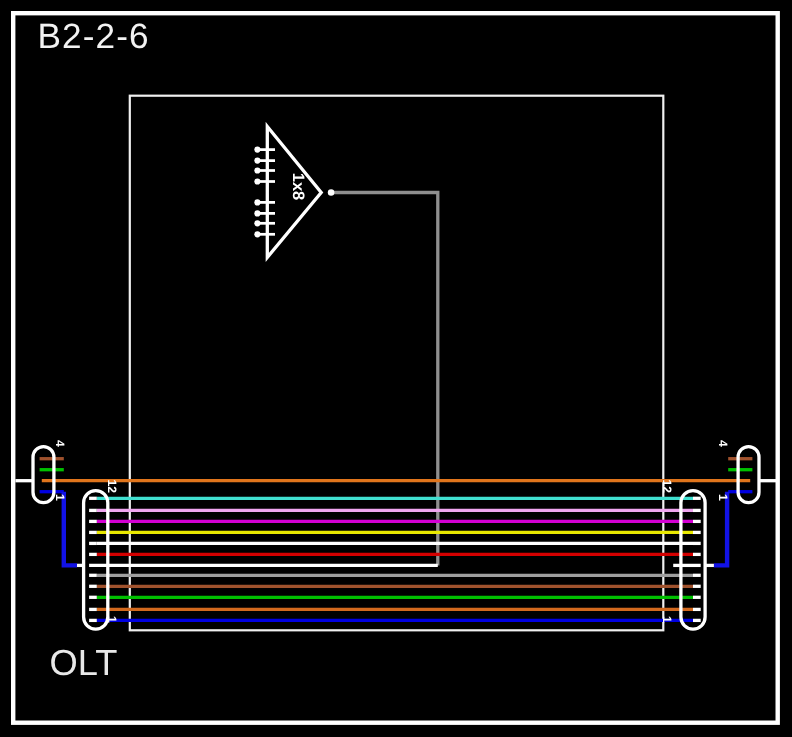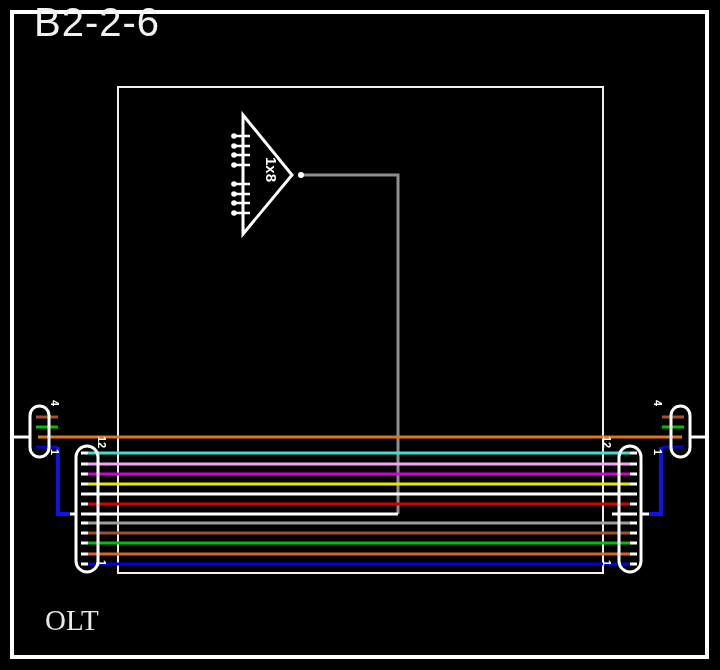--- a/index.html
+++ b/index.html
@@ -1,21 +1,21 @@
 <!DOCTYPE html>
 <html><head>
 <meta charset="utf-8">
 <style>
   html,body{margin:0;padding:0;background:#000;}
   #canvas{position:relative;width:720px;height:670px;background:#000;overflow:hidden;
           font-family:"Liberation Sans", sans-serif;}
   #diagram{position:absolute;left:0;top:0;}
-  .title{position:absolute;left:34px;top:0;font-size:40px;color:#f2f2f2;
+  .title{position:absolute;left:34px;top:15px;font-size:32px;color:#f2f2f2;
          letter-spacing:1px;font-weight:400;}
-  .olt{position:absolute;left:45px;top:604px;font-size:29px;color:#e8e8e8;font-family:Liberation Serif, serif;}
+  .olt{position:absolute;left:45px;top:584px;font-size:33px;color:#e8e8e8;}
   text{fill:#fff;font-family:"Liberation Sans", sans-serif;font-weight:bold;}
   .portlbl{font-size:11px;}
   .splitlbl{font-size:15px;}
 </style>
 </head>
 <body>
 
 <div id="canvas">
 
   <svg id="diagram" width="720" height="670" viewBox="0 0 720 670">

